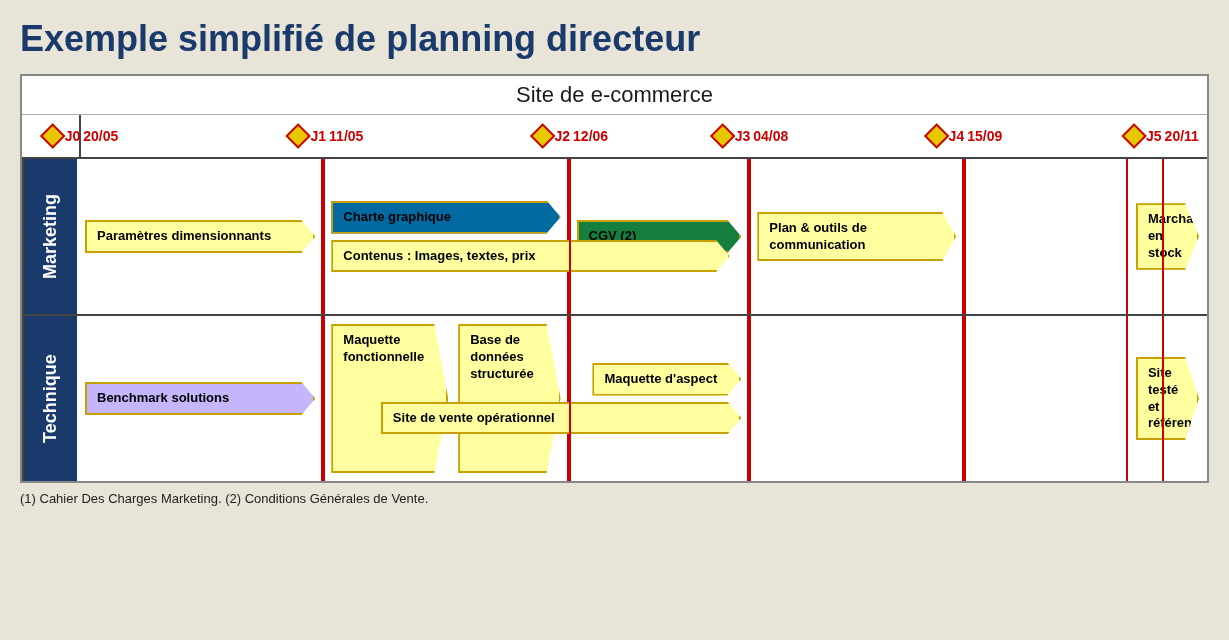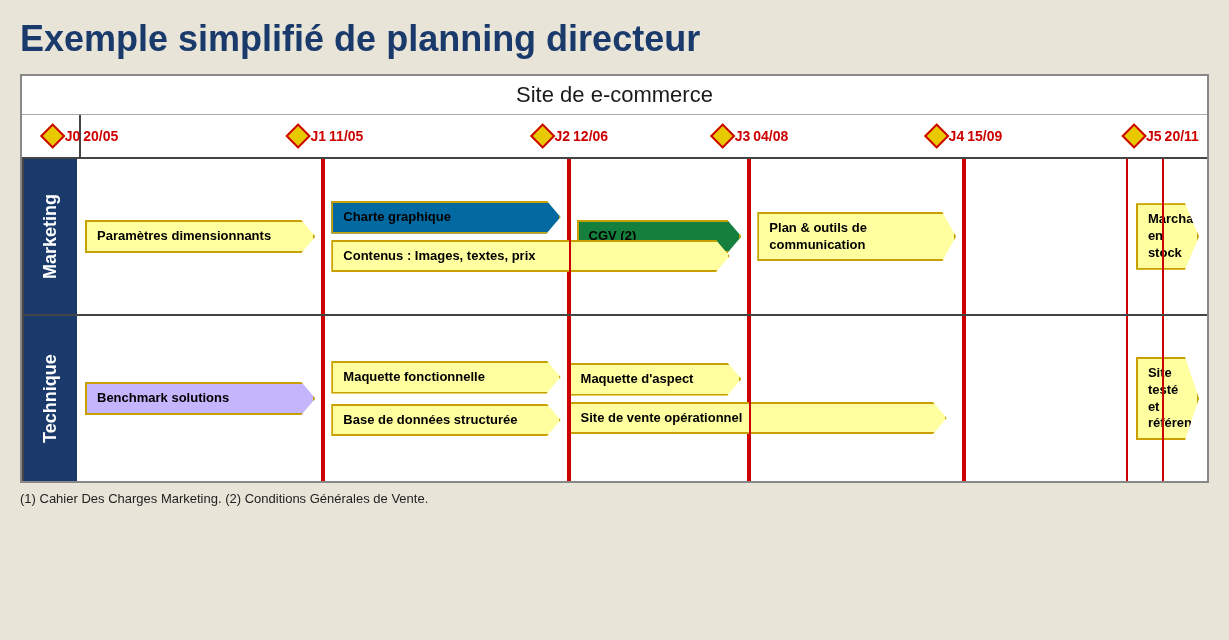--- a/index.html
+++ b/index.html
@@ -222,26 +222,26 @@
   </div>
 
   <div class="section-row" style="border-bottom:none;">
     <div class="section-label">Technique</div>
     <div class="section-content" id="technique-content" style="position: relative; min-height: 165px;">
 
     <div class="col" style="position: absolute; top: 0px; bottom: 0px; left: 0%; width: 21.8%; padding-top: 8px; padding-left: 8px; padding-right: 8px; display: flex; flex-direction: column; gap: 6px; justify-content: center;">
           <div class="col-vline"></div>
           <div style="background: #c4b5fd; border: 2px solid rgb(200, 160, 0); padding: 6px 22px 6px 10px; font-weight: bold; font-size: 13px; line-height: 1.3; position: relative; clip-path: polygon(0px 0px, calc(100% - 14px) 0px, 100% 50%, calc(100% - 14px) 100%, 0px 100%);">Benchmark solutions</div>
         </div>
-        <div class="col" style="position: absolute; top: 0px; bottom: 0px; left: 21.8%; width: 21.7%; padding-top: 8px; padding-left: 8px; padding-right: 8px; display: flex; flex-direction: column; gap: 10px; justify-content: center;">
+        <div class="col" style="position: absolute; top: 0px; bottom: 0px; left: 21.8%; width: 21.7%; padding-top: 8px; padding-left: 8px; padding-right: 8px; display: flex; flex-direction: row; gap: 10px; justify-content: center;">
           <div class="col-vline"></div>
           <div style="background: rgb(255, 255, 160); border: 2px solid rgb(200, 160, 0); padding: 6px 22px 6px 10px; font-weight: bold; font-size: 13px; line-height: 1.3; position: relative; clip-path: polygon(0px 0px, calc(100% - 14px) 0px, 100% 50%, calc(100% - 14px) 100%, 0px 100%);">Maquette fonctionnelle</div>
           <div style="background: rgb(255, 255, 160); border: 2px solid rgb(200, 160, 0); padding: 6px 22px 6px 10px; font-weight: bold; font-size: 13px; line-height: 1.3; position: relative; clip-path: polygon(0px 0px, calc(100% - 14px) 0px, 100% 50%, calc(100% - 14px) 100%, 0px 100%);">Base de données structurée</div>
         </div>
-        <div class="col" style="position: absolute; top: 0px; bottom: 0px; left: 43.5%; width: 16%; padding-top: 8px; padding-left: 0; padding-right: 8px; display: flex; flex-direction: column; gap: 6px; justify-content: center;">
+        <div class="col" style="position: absolute; top: 0px; bottom: 0px; left: 43.5%; width: 16%; padding-top: 8px; padding-left: 8px; padding-right: 8px; display: flex; flex-direction: column; gap: 6px; justify-content: center; align-items: flex-end;">
           <div class="col-vline"></div>
           <div style="background: rgb(255, 255, 160); border: 2px solid rgb(200, 160, 0); padding: 6px 22px 6px 10px; font-weight: bold; font-size: 13px; line-height: 1.3; position: relative; clip-path: polygon(0px 0px, calc(100% - 14px) 0px, 100% 50%, calc(100% - 14px) 100%, 0px 100%);">Maquette d'aspect</div>
           <div style="background: rgb(255, 255, 160); border: 2px solid rgb(200, 160, 0); padding: 6px 22px 6px 10px; font-weight: bold; font-size: 13px; line-height: 1.3; position: relative; width: calc(218.75%); z-index: 5; clip-path: polygon(0px 0px, calc(100% - 14px) 0px, 100% 50%, calc(100% - 14px) 100%, 0px 100%);">Site de vente opérationnel</div>
         </div>
         <div class="col" style="position: absolute; top: 0px; bottom: 0px; left: 59.5%; width: 19%; padding-top: 8px; padding-left: 8px; padding-right: 8px; display: flex; flex-direction: column; gap: 6px; justify-content: center;">
           <div class="col-vline"></div>
         </div>
         <div class="col" style="position: absolute; top: 0px; bottom: 0px; left: 78.5%; width: 14.5%; padding-top: 8px; padding-left: 8px; padding-right: 8px; display: flex; flex-direction: column; gap: 6px; justify-content: center;">
           <div class="col-vline"></div>
         </div>

